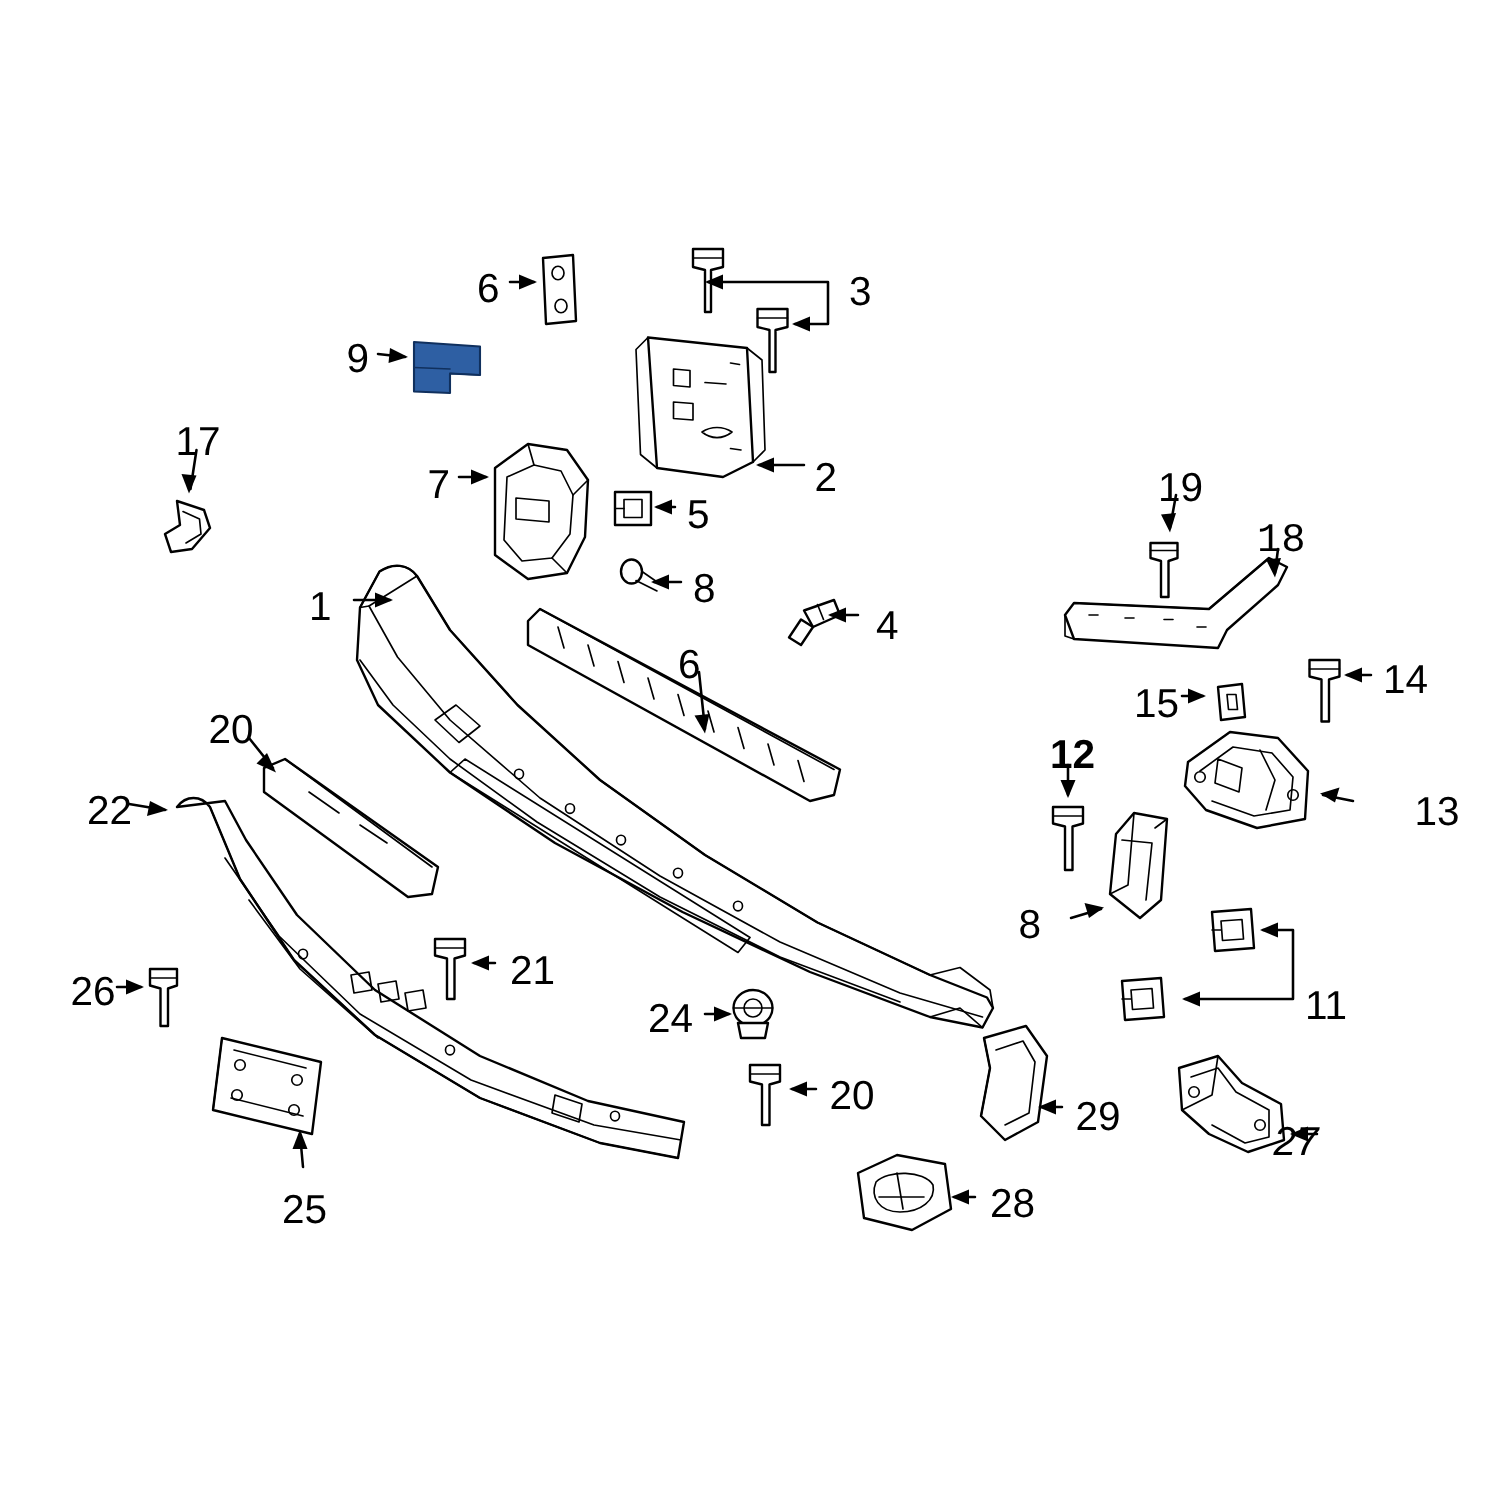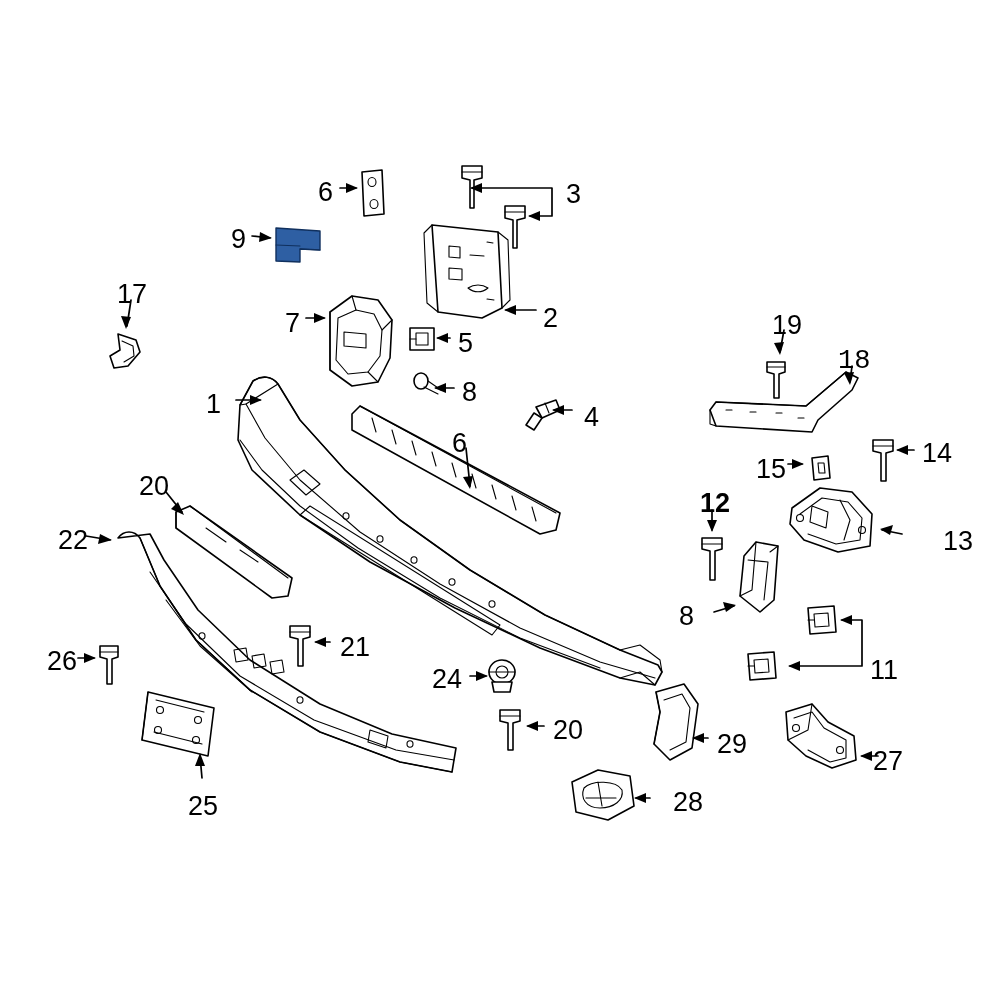--- a/index.html
+++ b/index.html
@@ -429,17 +429,17 @@
   <div class="callout-label" style="left:117px; top:281px;">17</div>
   <div class="callout-label" style="left:838px; top:348px;font-family:Liberation Mono, monospace;">18</div>
   <div class="callout-label" style="left:772px; top:312px;">19</div>
   <div class="callout-label" style="left:139px; top:473px;">20</div>
   <div class="callout-label" style="left:340px; top:634px;">21</div>
   <div class="callout-label" style="left:58px;  top:527px;">22</div>
   <div class="callout-label" style="left:553px; top:717px;">20</div>
   <div class="callout-label" style="left:432px; top:666px;">24</div>
   <div class="callout-label" style="left:188px; top:793px;">25</div>
   <div class="callout-label" style="left:47px;  top:648px;">26</div>
-  <div class="callout-label" style="left:873px; top:748px;">27</div>
-  <div class="callout-label" style="left:660px; top:789px;margin-left:13px;">28</div>
+  <div class="callout-label" style="left:849px; top:748px;font-style:italic;">27</div>
+  <div class="callout-label" style="left:660px; top:789px;">28</div>
   <div class="callout-label" style="left:717px; top:731px;text-align:center;">29</div>
 
 </div>
 
 </body></html>

